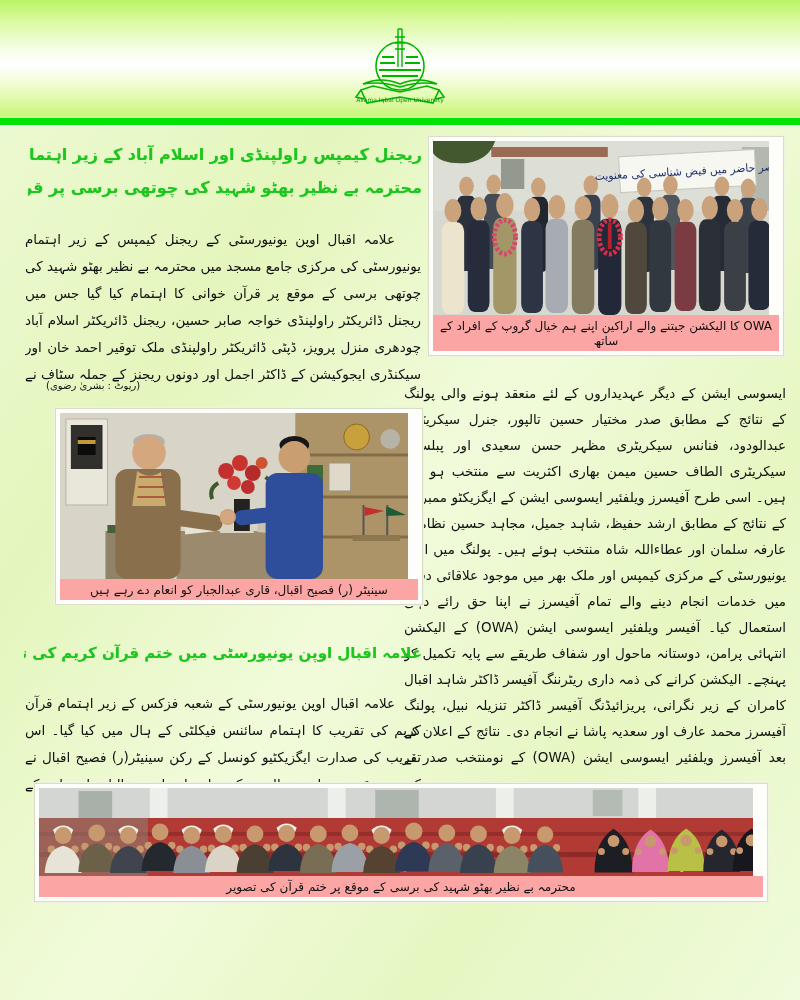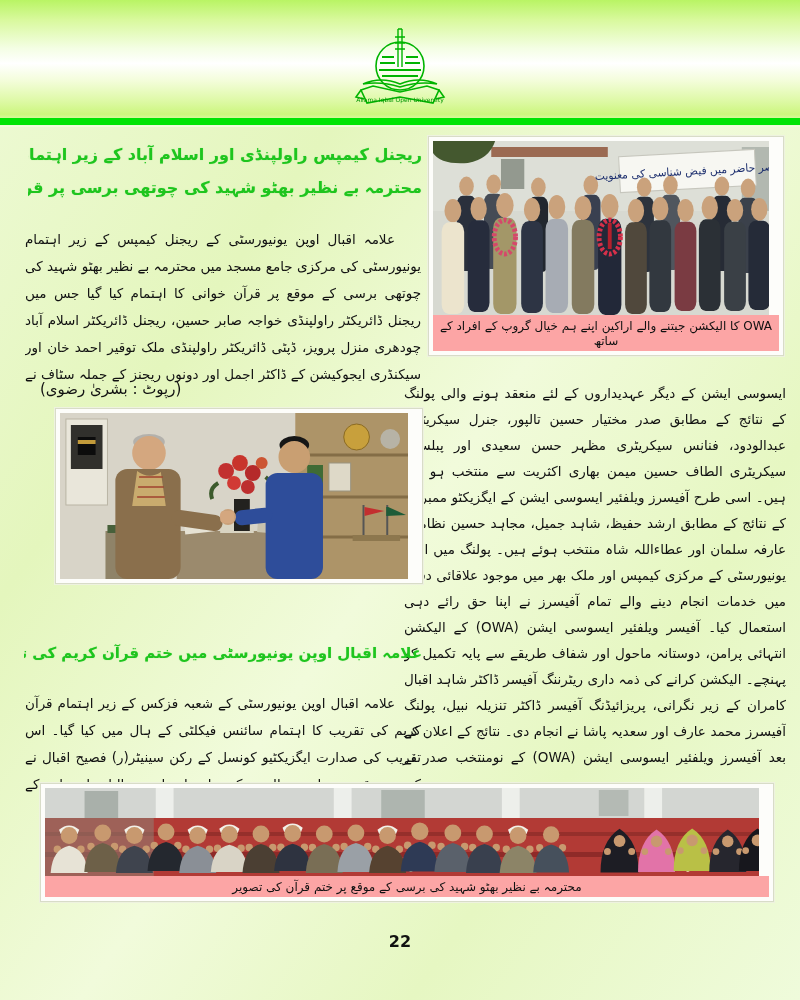--- a/index.html
+++ b/index.html
@@ -14,33 +14,33 @@
   .masthead .stripe{position:absolute;left:0;top:118px;width:800px;height:7px;background:#00e405;}
   .crest{position:absolute;left:345px;top:24px;width:110px;height:92px;}
   
   .g-head{position:absolute;color:#1ec51e;font-weight:bold;text-align:center;direction:rtl;
     text-shadow:0 0 1px rgba(30,197,30,.35);white-space:nowrap;overflow:hidden;}
   .h1{left:28px;top:138px;width:394px;font-size:16px;line-height:33px;height:66px;}
   .h2{left:24px;top:640px;width:398px;font-size:15px;line-height:26px;height:26px;}
   .urdu-body{position:absolute;direction:rtl;text-align:justify;color:#111;
     font-size:13.5px;line-height:27px;overflow:hidden;}
   .p1{left:25px;top:212px;width:396px;height:164px;text-indent:26px;}
-  .byline{position:absolute;left:40px;top:380px;width:170px;direction:rtl;text-align:left;
-    color:#111;font-size:15px;}
+  .byline{position:absolute;left:46px;top:380px;width:170px;direction:rtl;text-align:left;
+    color:#111;font-size:10px;}
   .p2{left:404px;top:366px;width:382px;height:392px;line-height:26px;}
   .p3{left:25px;top:676px;width:396px;height:106px;text-indent:26px;}
   
   .photo-card{position:absolute;background:#fdfdfa;border:1px solid #d8dcc8;
     box-shadow:0 0 0 1px #eef2df;padding:4px;}
   .photo-card svg{display:block;}
   .caption{direction:rtl;text-align:center;color:#111;font-size:12px;line-height:15px;
     padding:4px 2px 2px 2px;background:#fca5a5;}
   .card1{left:428px;top:136px;width:346px;}
   .card2{left:55px;top:408px;width:358px;}
-  .card3{left:40px;top:783px;width:724px;}
+  .card3{left:34px;top:783px;width:724px;}
   .pagenum{position:absolute;left:0;top:932px;width:800px;text-align:center;
     color:#111;font-weight:bold;font-size:16px;}
 </style>
 </head>
 <body>
 
 <svg width="0" height="0" style="position:absolute">
   <defs>
     <g id="figman">
       <circle cx="10" cy="7" r="6" fill="#caa27c"></circle>
@@ -189,20 +189,21 @@
       <path d="M80 64 h24 M79 74 h26 M78 84 h28" stroke="#a0432f" stroke-width="1.4"></path>
       <rect x="114" y="96" width="52" height="16" rx="8" fill="#8a6f4c" transform="rotate(8 114 96)"></rect>
 
       <ellipse cx="237" cy="32" rx="15" ry="9" fill="#161616"></ellipse>
       <circle cx="237" cy="44" r="16" fill="#c99f72"></circle>
       <rect x="208" y="60" width="58" height="106" rx="12" fill="#2e4d9a"></rect>
       <rect x="176" y="98" width="38" height="15" rx="7" fill="#2e4d9a" transform="rotate(-6 176 98)"></rect>
       <circle cx="170" cy="104" r="8" fill="#caa078"></circle>
       <rect x="162" y="98" width="14" height="12" rx="4" fill="#d4a77f"></rect>
     </svg>
+    <figcaption class="caption">سینیٹر (ر) فصیح اقبال، قاری عبدالجبار کو انعام دے رہے ہیں</figcaption>
   </figure>
 
   <div class="g-head h2">علامہ اقبال اوپن یونیورسٹی میں ختم قرآن کریم کی تقریب</div>
   <p class="urdu-body p3">علامہ اقبال اوپن یونیورسٹی کے شعبہ فزکس کے زیر اہتمام قرآن کریم کی تقریب کا اہتمام سائنس فیکلٹی کے ہال میں کیا گیا۔ اس تقریب کی صدارت ایگزیکٹیو کونسل کے رکن سینیٹر(ر) فصیح اقبال نے کی۔ یہ تقریب جناب عبدالودود کے صاحبزادے اور عبدالباسط مجاہد کے بھتیجے قاری حافظ عبدالجبار کی تکمیل قرآن کریم کے</p>
 
   <figure class="photo-card card3" style="margin:0">
     <svg viewBox="0 0 722 88" width="714" height="88" preserveAspectRatio="none">
       <rect width="722" height="88" fill="#d3d6d2"></rect>
       <rect x="40" y="3" width="34" height="28" fill="#a9b0aa"></rect>
       <rect x="340" y="2" width="44" height="28" fill="#aeb5af"></rect>
@@ -243,15 +244,14 @@
 
       <use href="#figsitw" fill="#1d1d24" transform="translate(560,32) scale(1.75)"></use>
       <use href="#figsitw" fill="#e273a8" transform="translate(598,33) scale(1.7)"></use>
       <use href="#figsitw" fill="#b9c046" transform="translate(634,32) scale(1.7)"></use>
       <use href="#figsitw" fill="#26262e" transform="translate(670,33) scale(1.7)"></use>
       <use href="#figsitw" fill="#17171d" transform="translate(700,32) scale(1.7)"></use>
     </svg>
     <figcaption class="caption">محترمہ بے نظیر بھٹو شہید کی برسی کے موقع پر ختم قرآن کی تصویر</figcaption>
   </figure>
 
-  <div class="pagenum">22</div>
 
 </div>
 
 </body></html>

